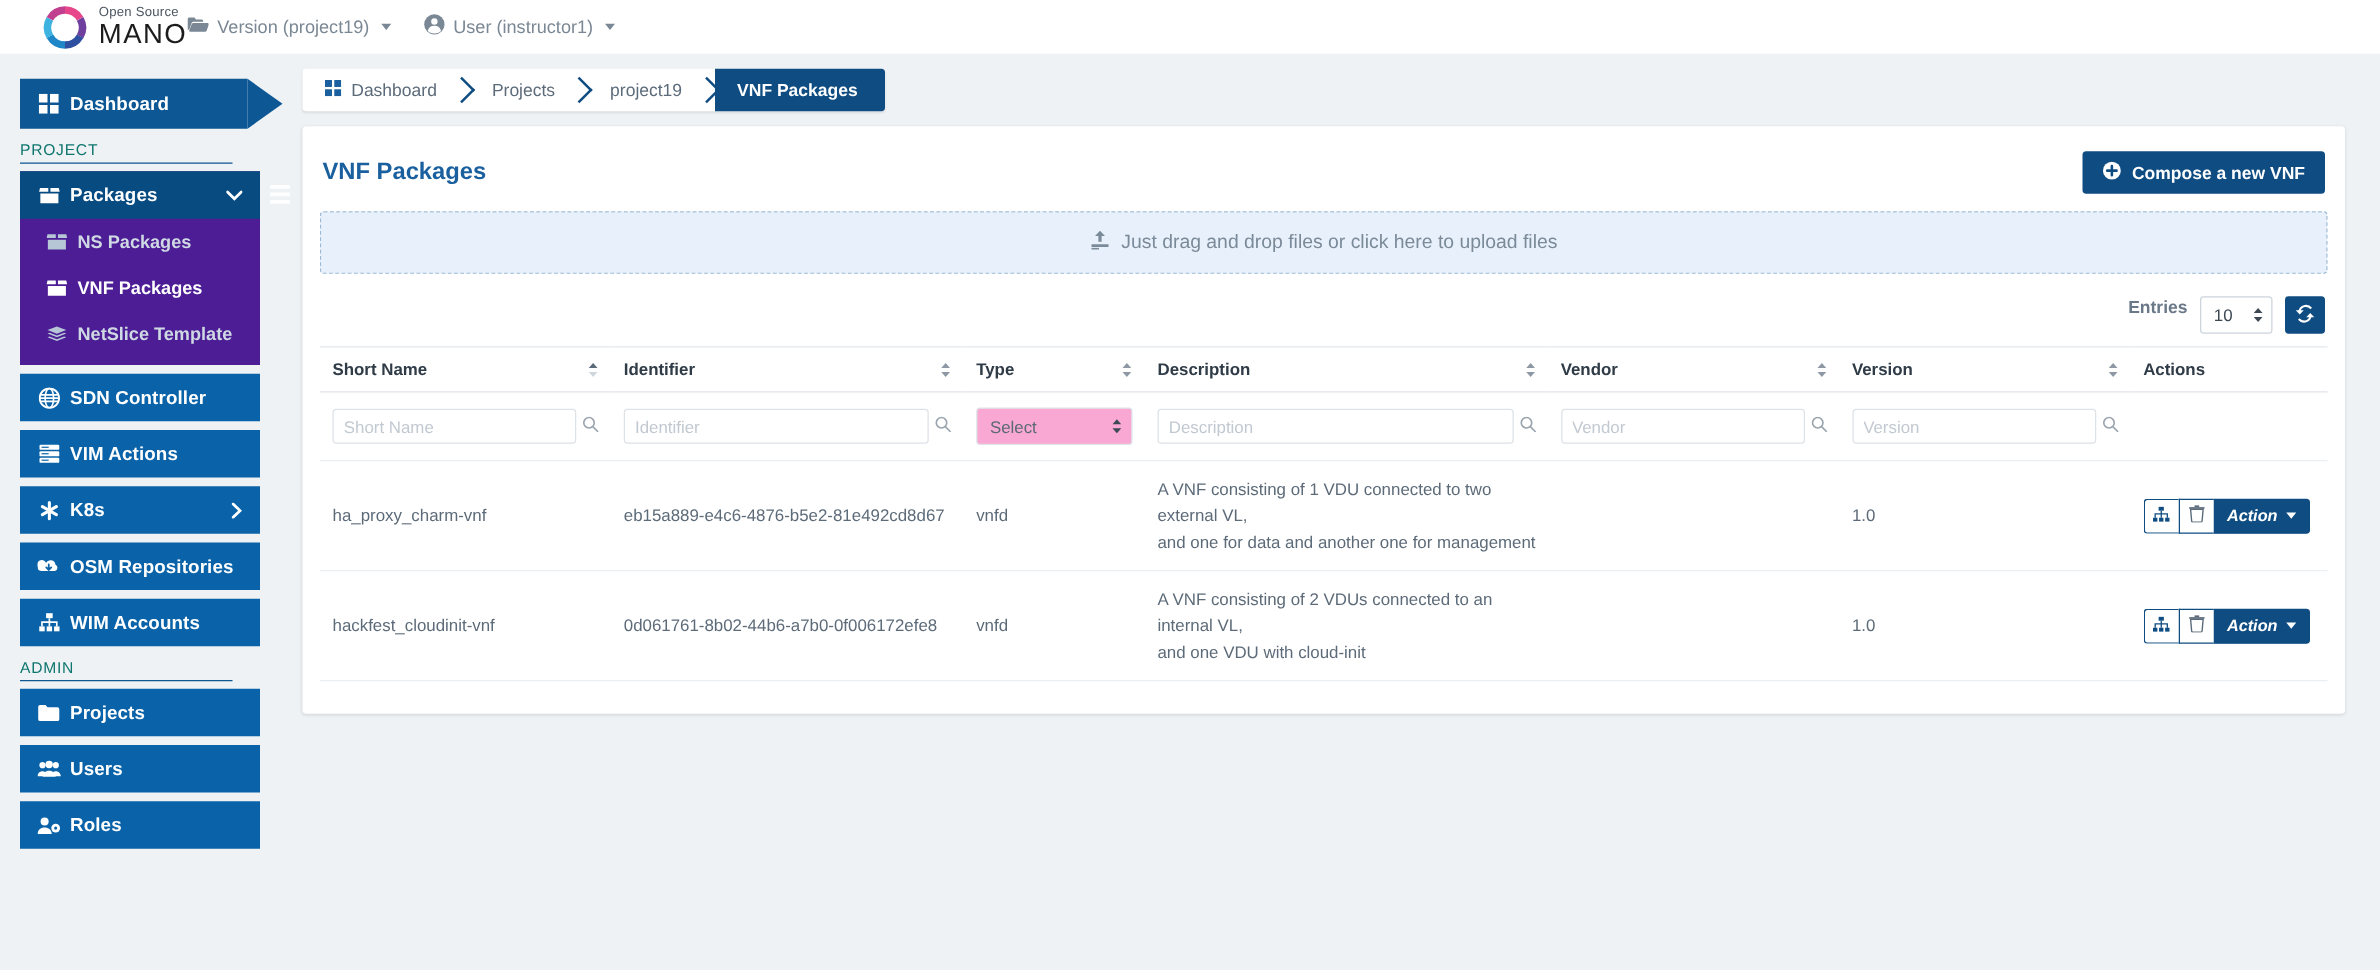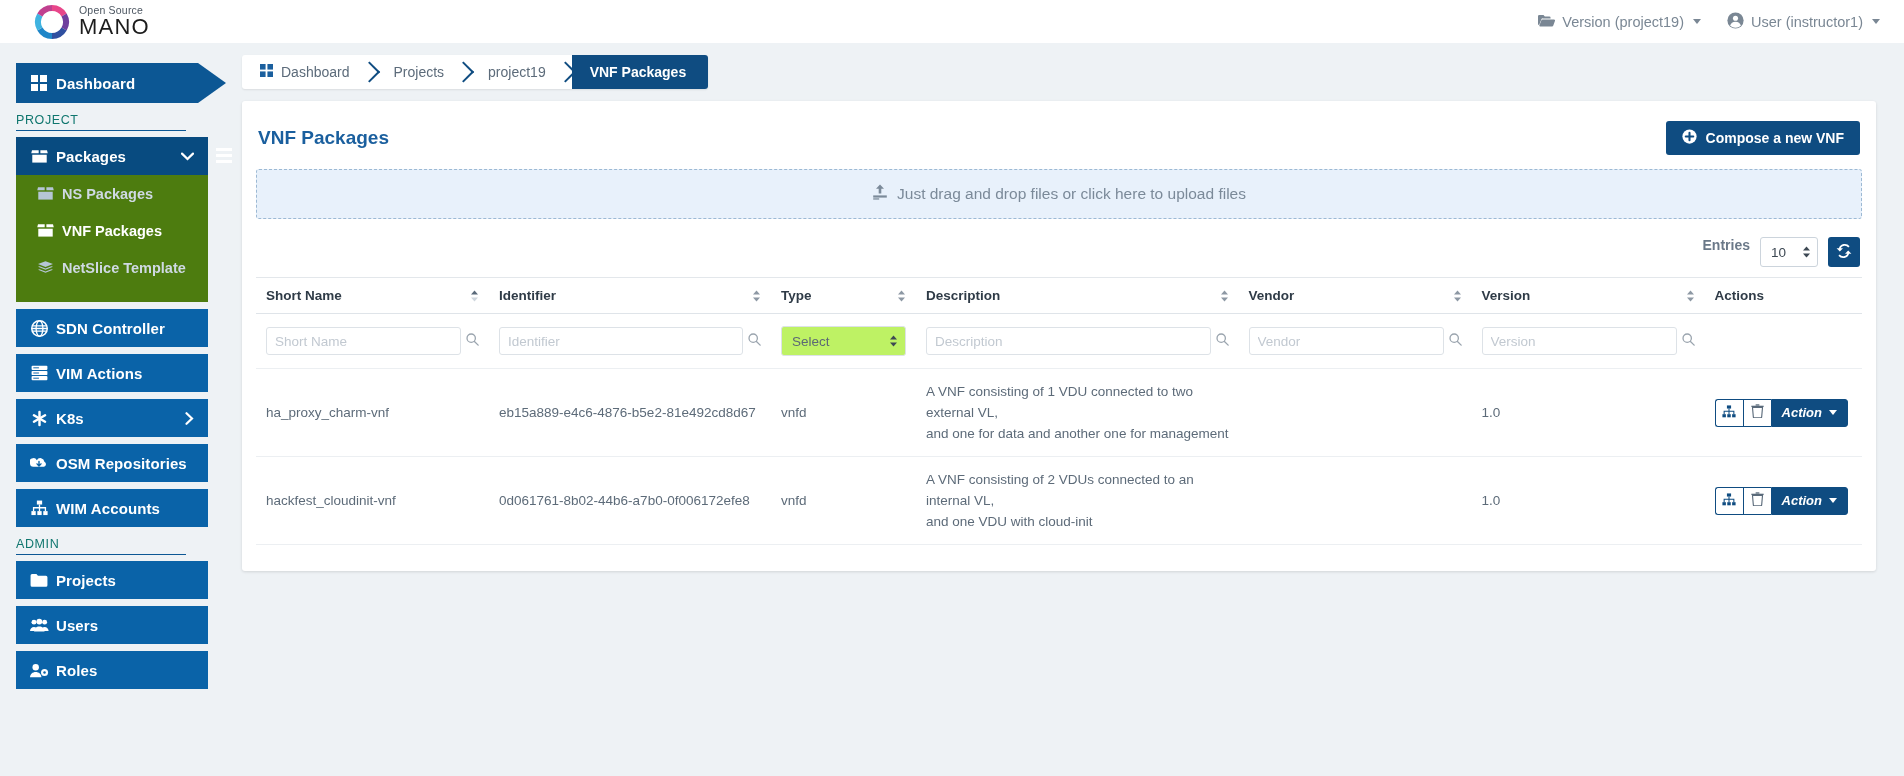--- a/index.html
+++ b/index.html
@@ -6,21 +6,21 @@
   html, body {
     width: 1904px; height: 776px;
     font-family: "Liberation Sans", sans-serif;
     background: #eef2f5;
     overflow: hidden;
   }
   
   .topbar {
     position: absolute; top: 0; left: 0; width: 1904px; height: 43px;
     background: #ffffff; z-index: 30;
-    display: flex; align-items: center; justify-content: space-between;
+    display: flex; align-items: center; 
   }
   .brand { display: flex; align-items: center; padding-left: 34px; }
   .brand-mark { width: 36px; height: 36px; position: relative; }
   .brand-text { margin-left: 9px; display: flex; flex-direction: column; justify-content: center; }
   .brand-top { font-size: 10.5px; color: #4b5560; letter-spacing: .2px; line-height: 11px; }
   .brand-bottom { font-size: 22px; color: #1c1c1c; letter-spacing: 1.2px; line-height: 22px; font-weight: 400; }
   .topnav { display: flex; align-items: center; padding-right: 24px; gap: 26px; }
   .topnav-item {
     display: flex; align-items: center; gap: 7px;
     font-size: 14.5px; color: #7a8794; cursor: pointer; white-space: nowrap;
@@ -55,21 +55,21 @@
     position: absolute; left: 214px; top: 100px; width: 22px; height: 24px;
     display: flex; flex-direction: column; justify-content: center; gap: 3px;
     z-index: 25; cursor: pointer; padding-left: 2px;
   }
   .hamburger span { display: block; width: 16px; height: 3px; background: #ffffff; }
   .side-section {
     margin: 10px 6px 6px 16px; padding-bottom: 3px; width: 170px;
     border-bottom: 1.5px solid #0c5794;
     font-size: 12.5px; color: #0f766e; letter-spacing: .6px; font-weight: 400;
   }
-  .side-group { background: #4d7c0f; margin: 0 6px 7px 16px; padding-bottom: 16px; }
+  .side-group { background: #4c1d95; margin: 0 6px 7px 16px; padding-bottom: 6px; }
   .side-group .side-item { margin: 0; width: 100%; }
   .side-parent { background: #084b80 !important; }
   .side-sub {
     height: 37px; display: flex; align-items: center; cursor: pointer;
     color: #cfd9e3; font-size: 14.5px; padding-left: 6px;
   }
   .side-sub.sub-active { color: #ffffff; }
   .side-sub .sic { width: 34px; display: flex; justify-content: center; align-items: center; margin-left: 6px; }
   .side-sub .slabel { font-size: 14.5px; font-weight: 600; }
   .chev { color: #ffffff; margin-left: auto; margin-right: 14px; display: flex; align-items: center; }
@@ -136,21 +136,21 @@
   tr.filters td { padding: 6px 10px 10px 10px; border-bottom: 1px solid #eceff2; }
   .fwrap { display: flex; align-items: center; gap: 5px; }
   .finput {
     flex: 1 1 auto; height: 28px; border: 1px solid #dde2e7; border-radius: 3px;
     padding: 0 8px; font-size: 13.5px; color: #3d4853; background: #fff; min-width: 10px;
     font-family: "Liberation Sans", sans-serif;
   }
   .finput::placeholder { color: #c2c9d1; }
   .fselect {
     flex: 1 1 auto; height: 30px; border: 1px solid #dde2e7; border-radius: 3px;
-    background: #bef264; display: flex; align-items: center; justify-content: space-between;
+    background: #f9a8d4; display: flex; align-items: center; justify-content: space-between;
     padding: 0 7px 0 10px; font-size: 13.5px; color: #5c6875; cursor: pointer; min-width: 10px;
   }
   table.vnf tbody td {
     font-size: 13.5px; color: #5d6b79; padding: 12px 10px; border-bottom: 1px solid #eceff2;
     vertical-align: middle;
   }
   .desc-line { line-height: 21px; }
   .actions-cell { padding-right: 14px !important; font-style: italic; }
   .btn-group { display: flex; height: 28px; }
   .bg-btn {

